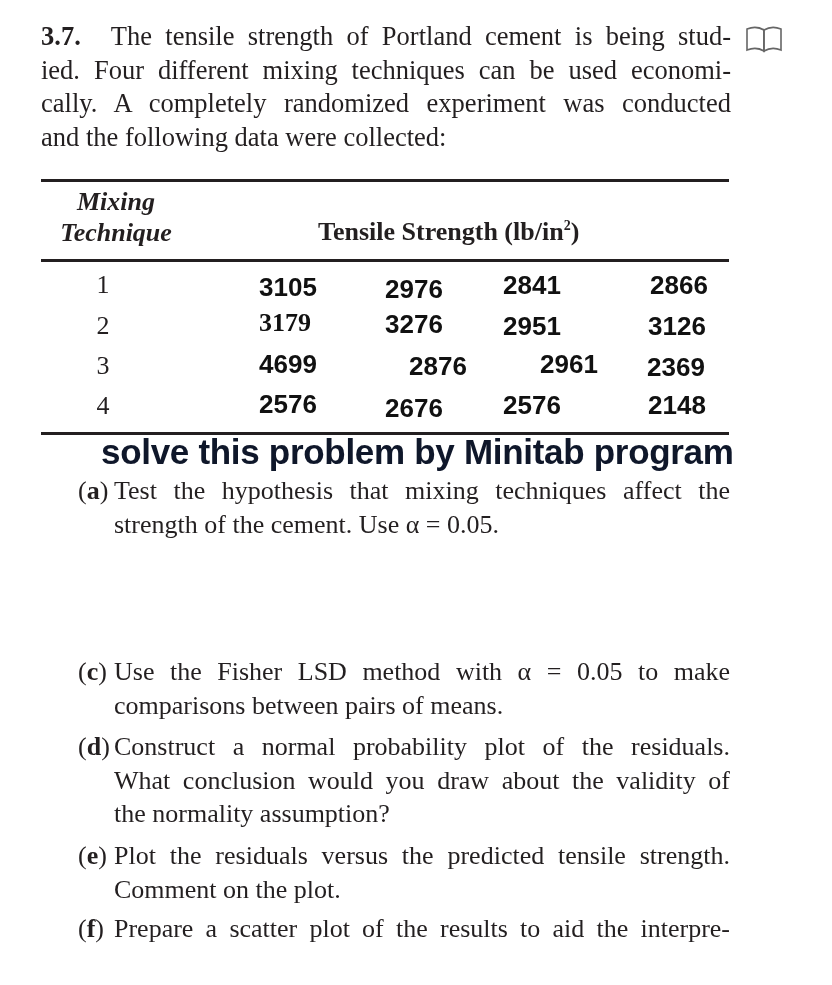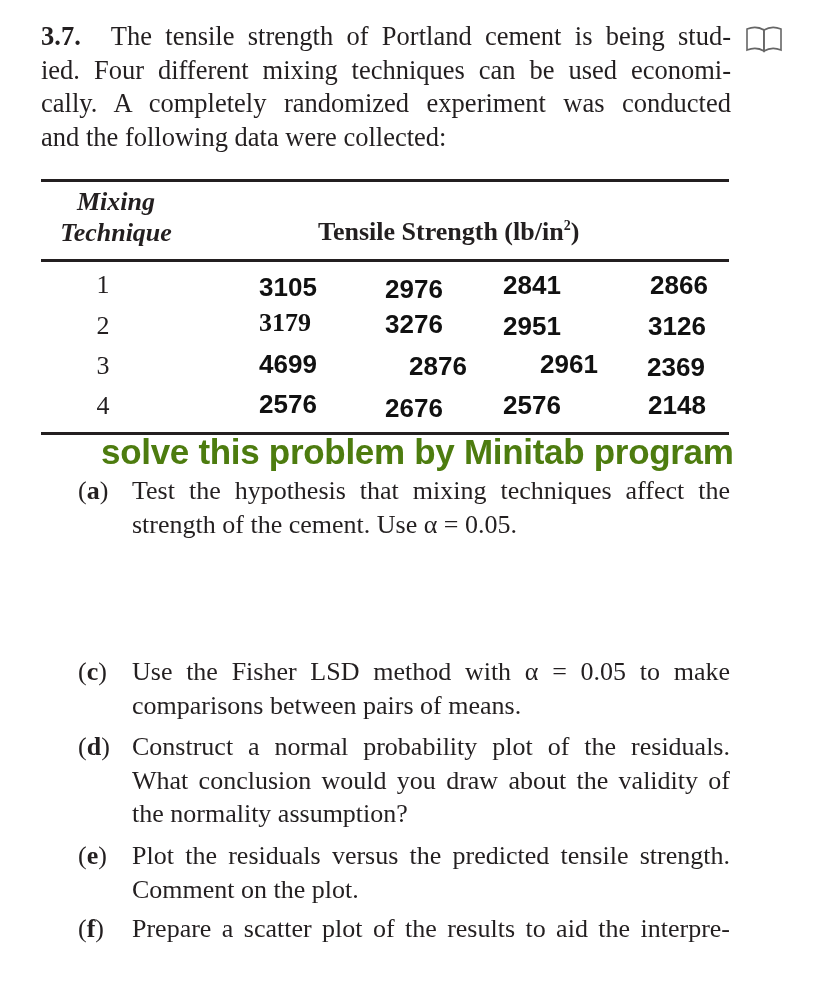--- a/index.html
+++ b/index.html
@@ -10,25 +10,25 @@
   .book-icon { position: absolute; left: 745px; top: 25px; width: 38px; height: 28px; }
   .rule { position: absolute; left: 41px; width: 688px; background: #231f20; }
   .mix-hdr { position: absolute; left: 54px; top: 186px; width: 124px; text-align: center;
              font-weight: bold; font-size: 26px; line-height: 31px; font-style: italic; }
   .ts-hdr { position: absolute; left: 318px; top: 217px; font-weight: bold; font-size: 26px; }
   .ts-hdr sup { font-size: 14px; vertical-align: 10px; }
   .row-label { position: absolute; left: 88px; width: 30px; text-align: center; font-size: 26px; }
   .cell { position: absolute; font-family: "Liberation Sans", "DejaVu Sans", sans-serif; font-weight: bold;
           font-size: 26px; color: #111; }
   .red-note { position: absolute; left: 101px; top: 432px; font-family: "Liberation Sans", "DejaVu Sans", sans-serif;
-              font-weight: bold; font-size: 35px; color: #4d7c0f; letter-spacing: -0.3px; white-space: nowrap; }
+              font-weight: bold; font-size: 35px; color: #0f172a; letter-spacing: -0.3px; white-space: nowrap; }
   .item { position: absolute; left: 78px; width: 652px; font-size: 26px; line-height: 33.5px; }
   .item .lbl { position: absolute; left: 0; top: 0; }
   .item .lbl b { font-weight: bold; }
-  .item .txt { display: block; margin-left: 54px; text-align: justify; text-align-last: left; }
+  .item .txt { display: block; margin-left: 36px; text-align: justify; text-align-last: left; }
   .item .txt.first-just { text-align-last: justify; }
 </style>
 </head>
 <body>
 
 <div class="para" style="top:20px;">
   <div style="text-align:justify;text-align-last:justify;"><b class="pnum">3.7.</b><span>The tensile strength of Portland cement is being stud-</span></div>
   <div style="text-align:justify;text-align-last:justify;">ied. Four different mixing techniques can be used economi-</div>
   <div style="text-align:justify;text-align-last:justify;">cally. A completely randomized experiment was conducted</div>
   <div>and the following data were collected:</div>

